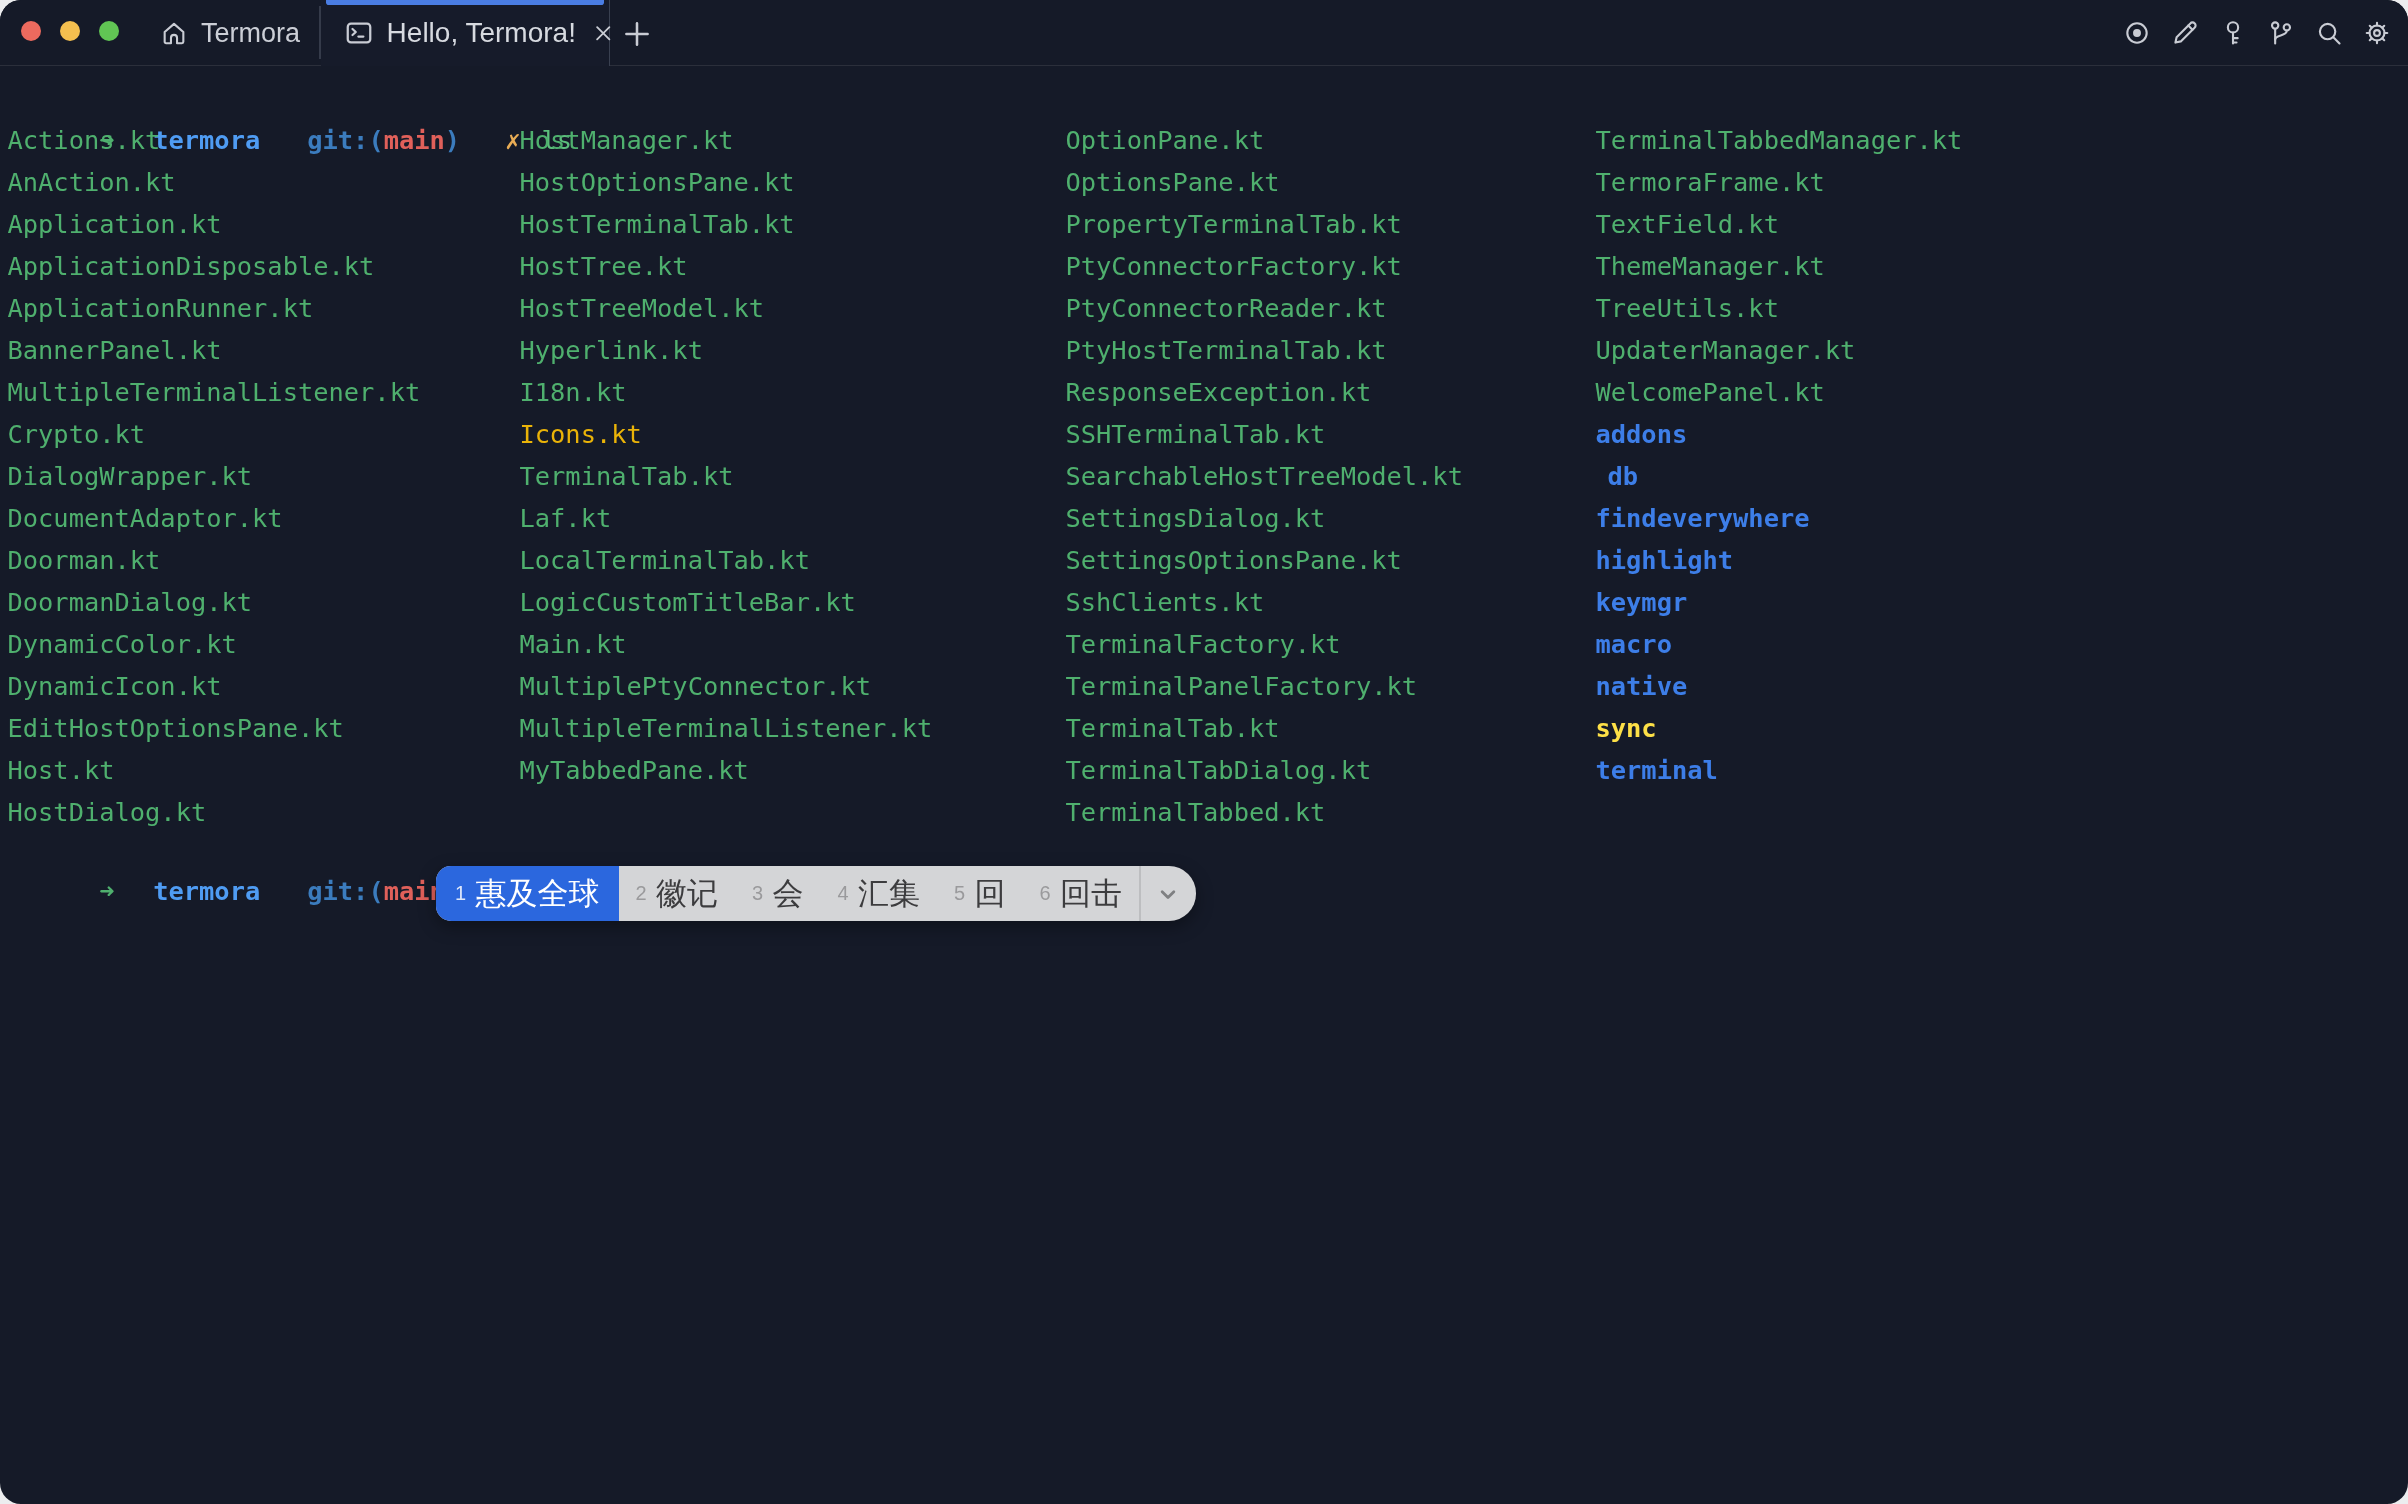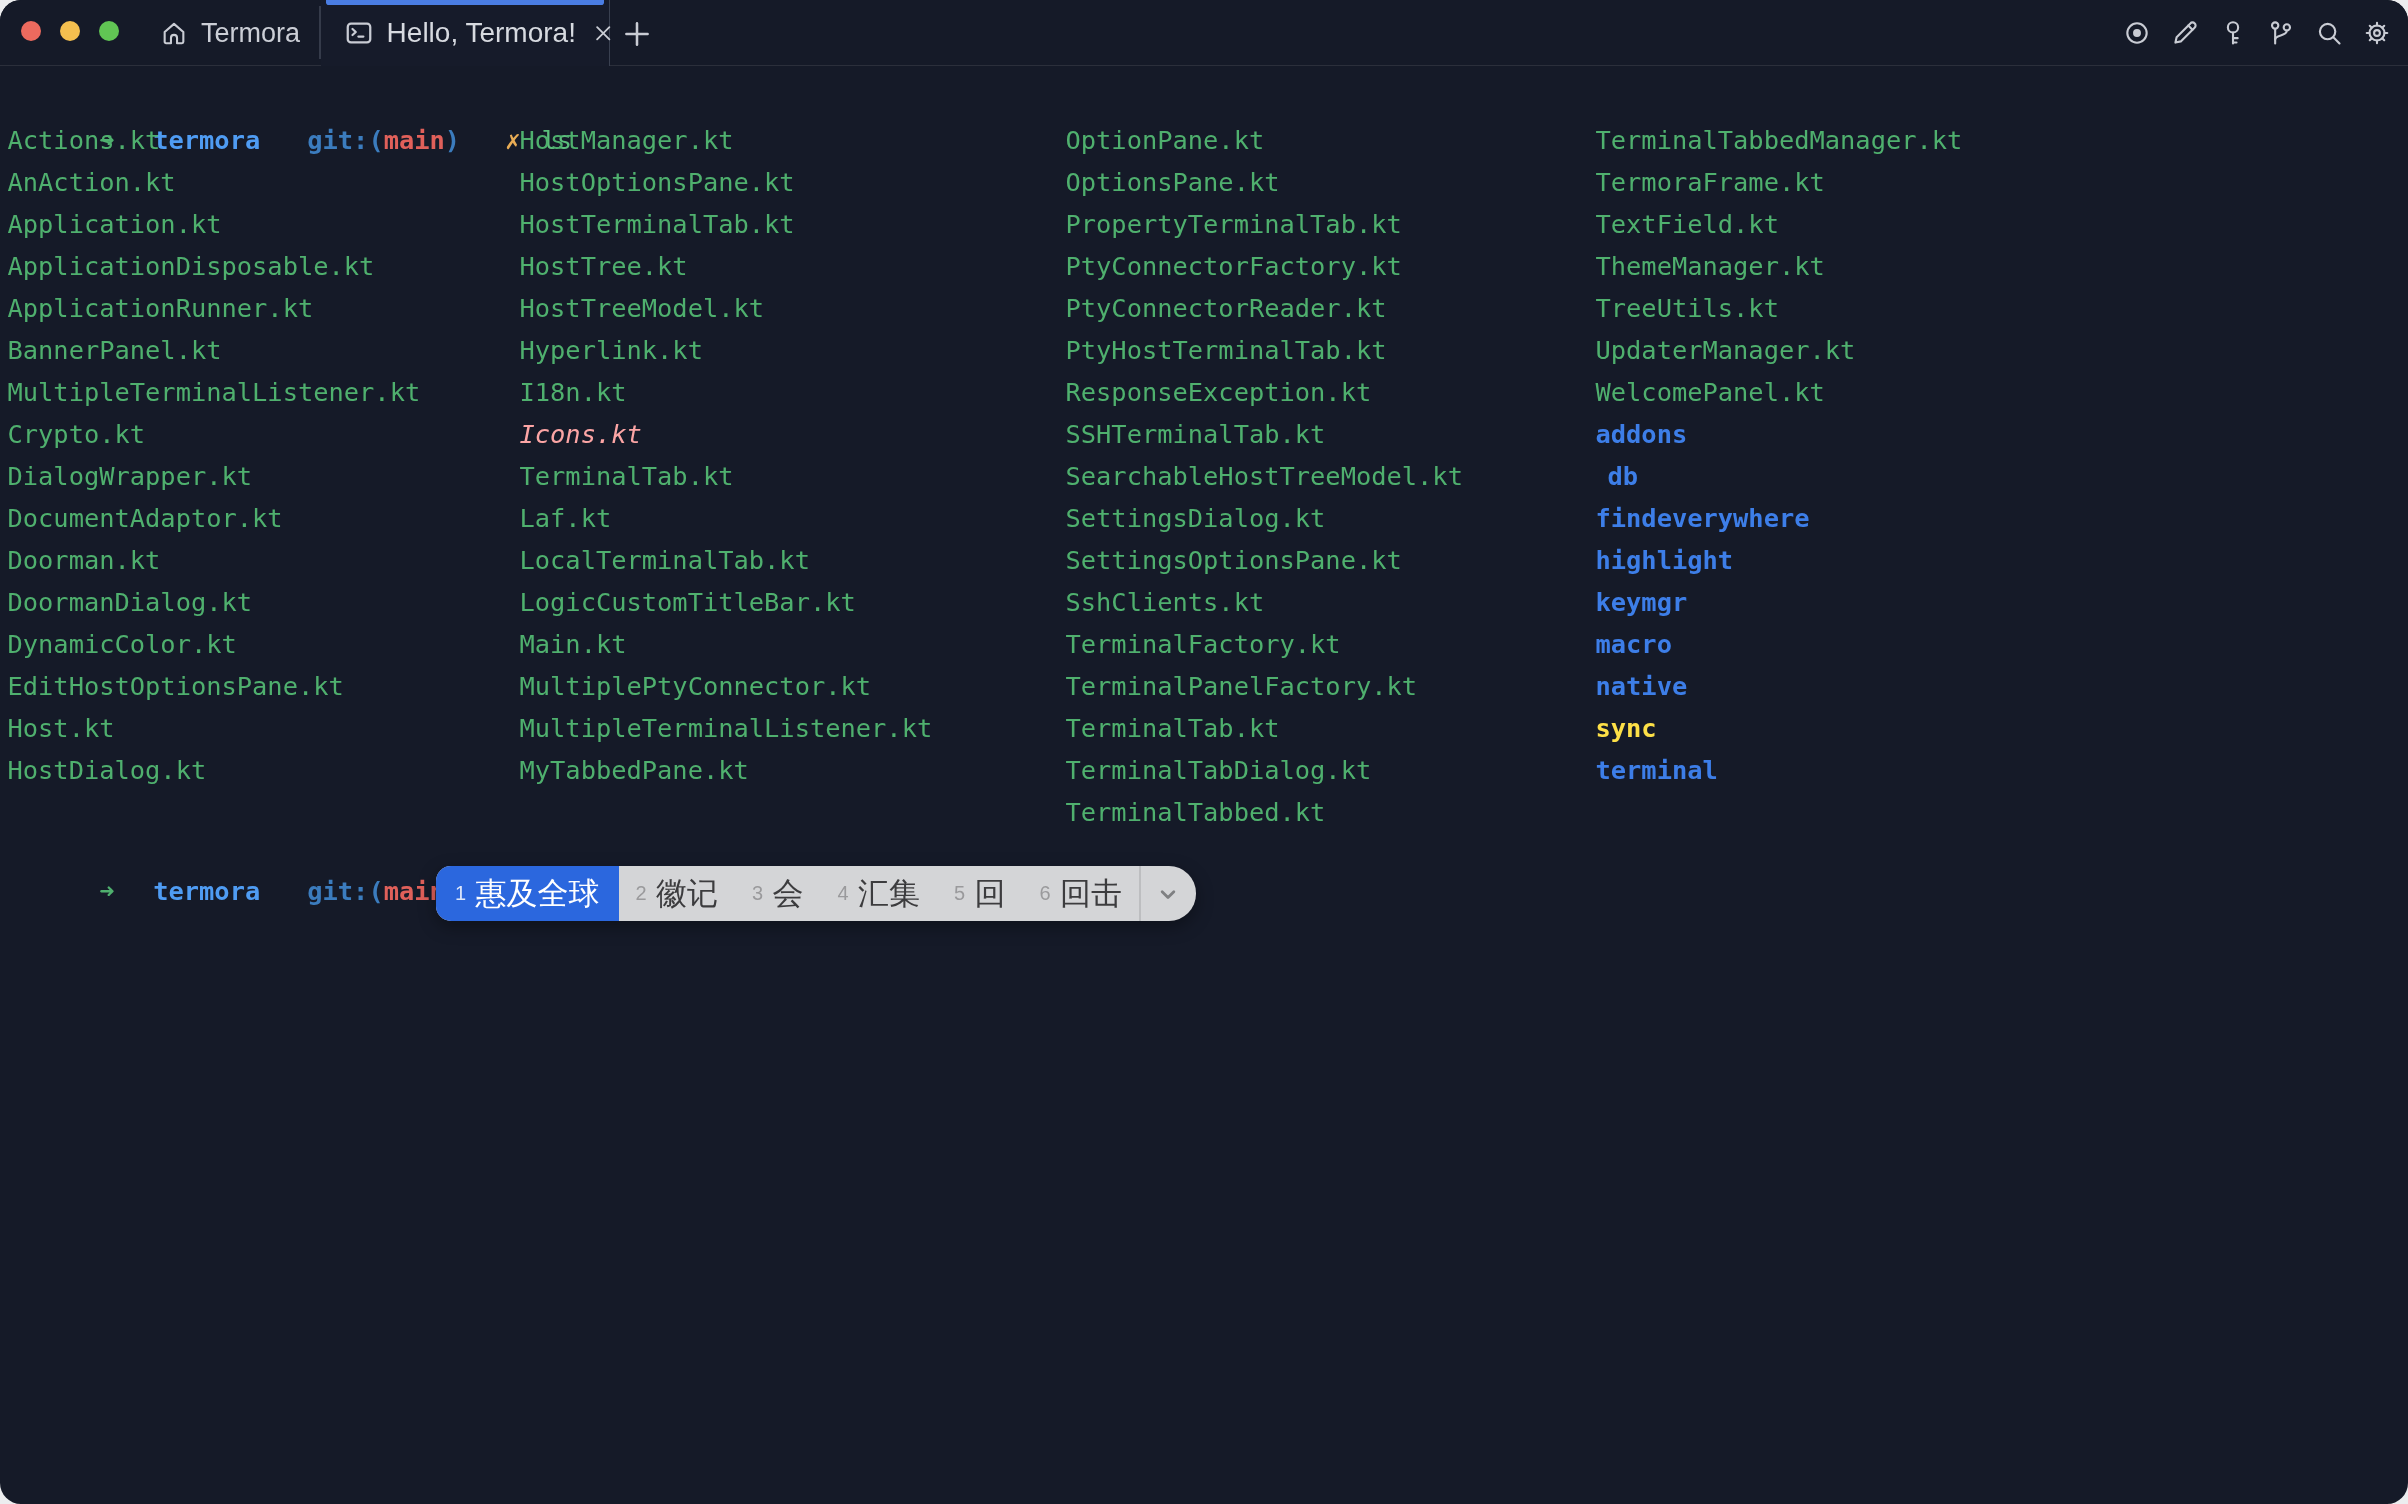--- a/index.html
+++ b/index.html
@@ -215,33 +215,34 @@
           <div class="ls-item file" style="color: rgb(79, 176, 110);">ApplicationDisposable.kt</div>
           <div class="ls-item file" style="color: rgb(79, 176, 110);">ApplicationRunner.kt</div>
           <div class="ls-item file" style="color: rgb(79, 176, 110);">BannerPanel.kt</div>
           <div class="ls-item file" style="color: rgb(79, 176, 110);">MultipleTerminalListener.kt</div>
           <div class="ls-item file" style="color: rgb(79, 176, 110);">Crypto.kt</div>
           <div class="ls-item file" style="color: rgb(79, 176, 110);">DialogWrapper.kt</div>
           <div class="ls-item file" style="color: rgb(79, 176, 110);">DocumentAdaptor.kt</div>
           <div class="ls-item file" style="color: rgb(79, 176, 110);">Doorman.kt</div>
           <div class="ls-item file" style="color: rgb(79, 176, 110);">DoormanDialog.kt</div>
           <div class="ls-item file" style="color: rgb(79, 176, 110);">DynamicColor.kt</div>
+          <div class="ls-item file" style="color: rgb(79, 176, 110);">DynamicIcon.kt</div>
           <div class="ls-item file" style="color: rgb(79, 176, 110);">EditHostOptionsPane.kt</div>
           <div class="ls-item file" style="color: rgb(79, 176, 110);">Host.kt</div>
           <div class="ls-item file" style="color: rgb(79, 176, 110);">HostDialog.kt</div>
         </div>
       <div class="ls-col c1">
           <div class="ls-item file" style="color: rgb(79, 176, 110);">HostManager.kt</div>
           <div class="ls-item file" style="color: rgb(79, 176, 110);">HostOptionsPane.kt</div>
           <div class="ls-item file" style="color: rgb(79, 176, 110);">HostTerminalTab.kt</div>
           <div class="ls-item file" style="color: rgb(79, 176, 110);">HostTree.kt</div>
           <div class="ls-item file" style="color: rgb(79, 176, 110);">HostTreeModel.kt</div>
           <div class="ls-item file" style="color: rgb(79, 176, 110);">Hyperlink.kt</div>
           <div class="ls-item file" style="color: rgb(79, 176, 110);">I18n.kt</div>
-          <div class="ls-item file" style="color: #fca5a5; font-style: italic;">Icons.kt</div>
+          <div class="ls-item file" style="color: #eab308;">Icons.kt</div>
           <div class="ls-item file" style="color: rgb(79, 176, 110);">TerminalTab.kt</div>
           <div class="ls-item file" style="color: rgb(79, 176, 110);">Laf.kt</div>
           <div class="ls-item file" style="color: rgb(79, 176, 110);">LocalTerminalTab.kt</div>
           <div class="ls-item file" style="color: rgb(79, 176, 110);">LogicCustomTitleBar.kt</div>
           <div class="ls-item file" style="color: rgb(79, 176, 110);">Main.kt</div>
           <div class="ls-item file" style="color: rgb(79, 176, 110);">MultiplePtyConnector.kt</div>
           <div class="ls-item file" style="color: rgb(79, 176, 110);">MultipleTerminalListener.kt</div>
           <div class="ls-item file" style="color: rgb(79, 176, 110);">MyTabbedPane.kt</div>
         </div>
       <div class="ls-col c2">

